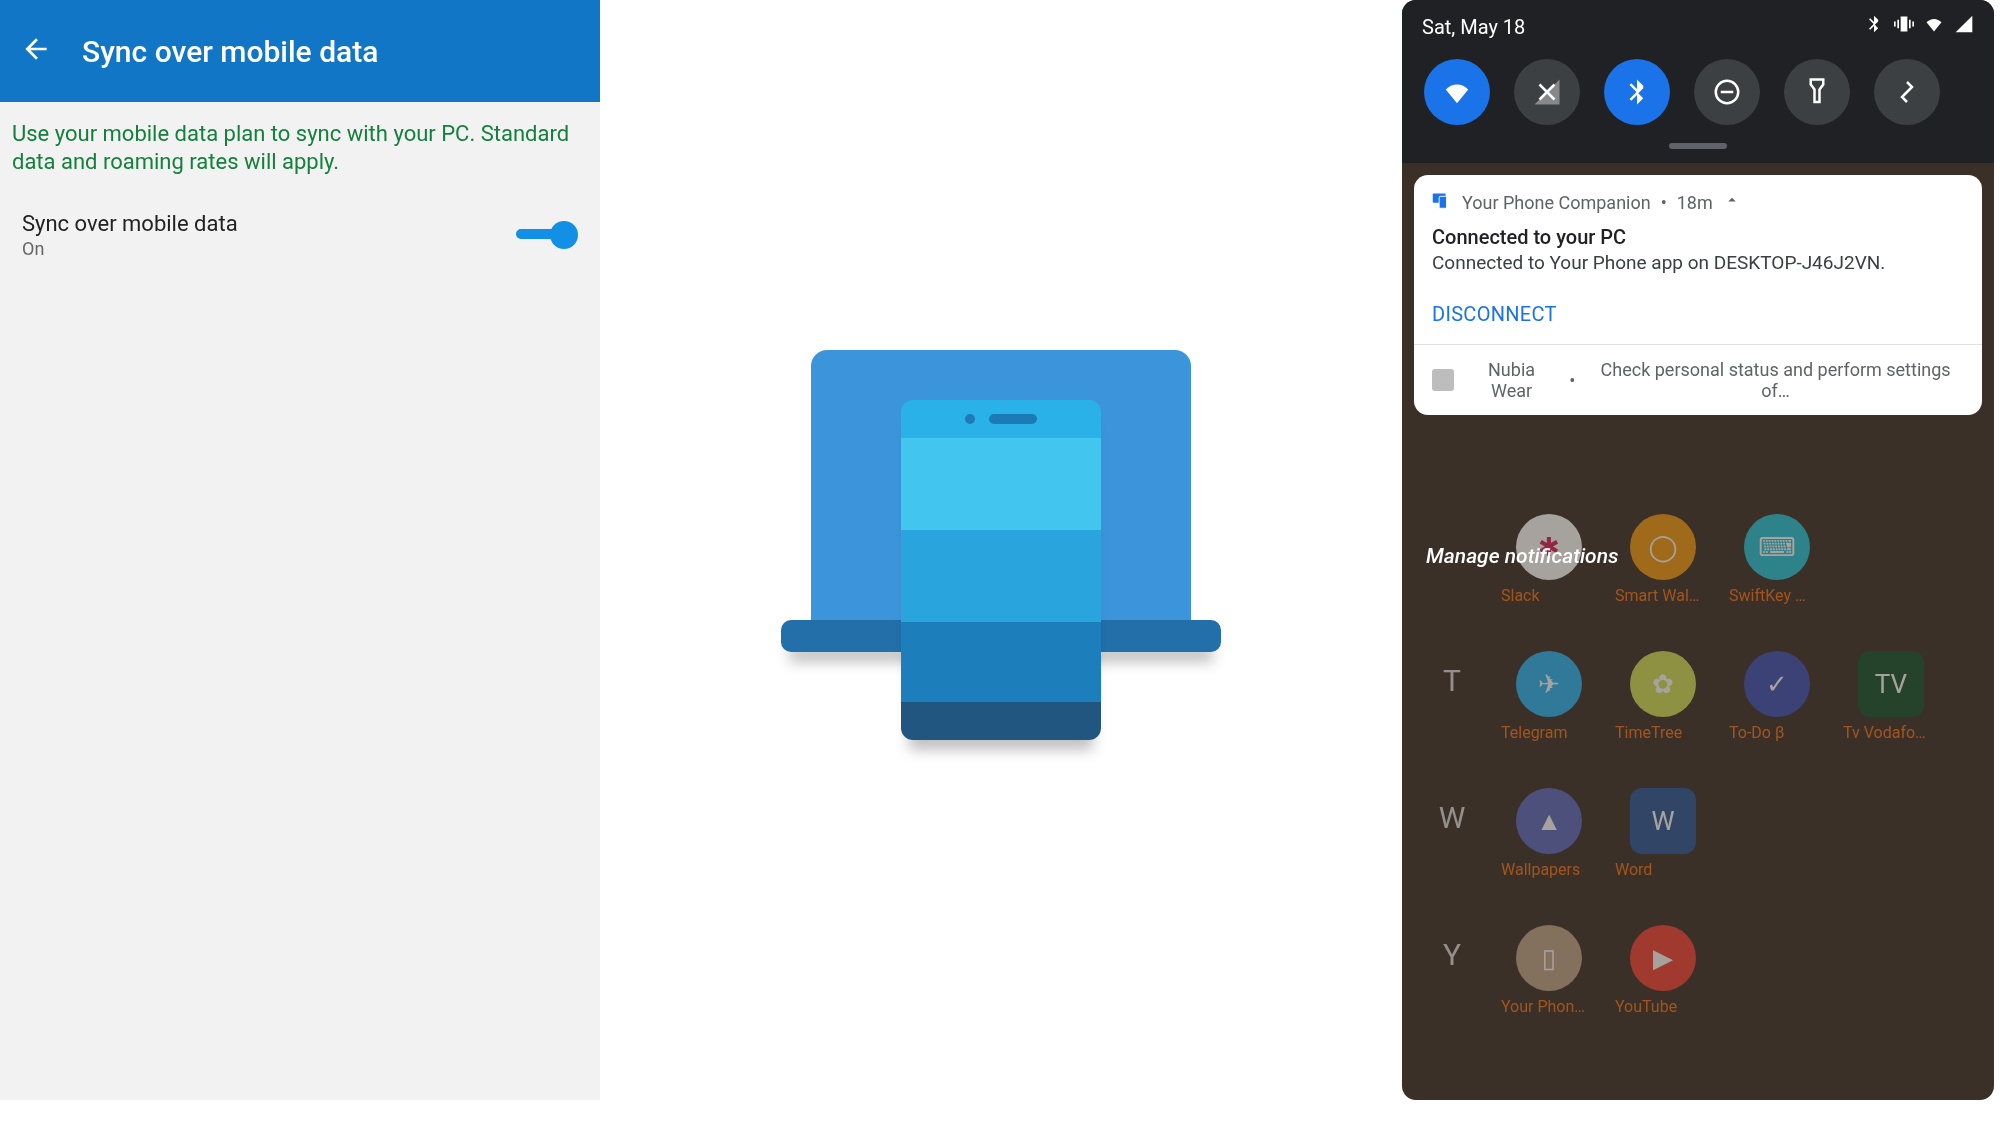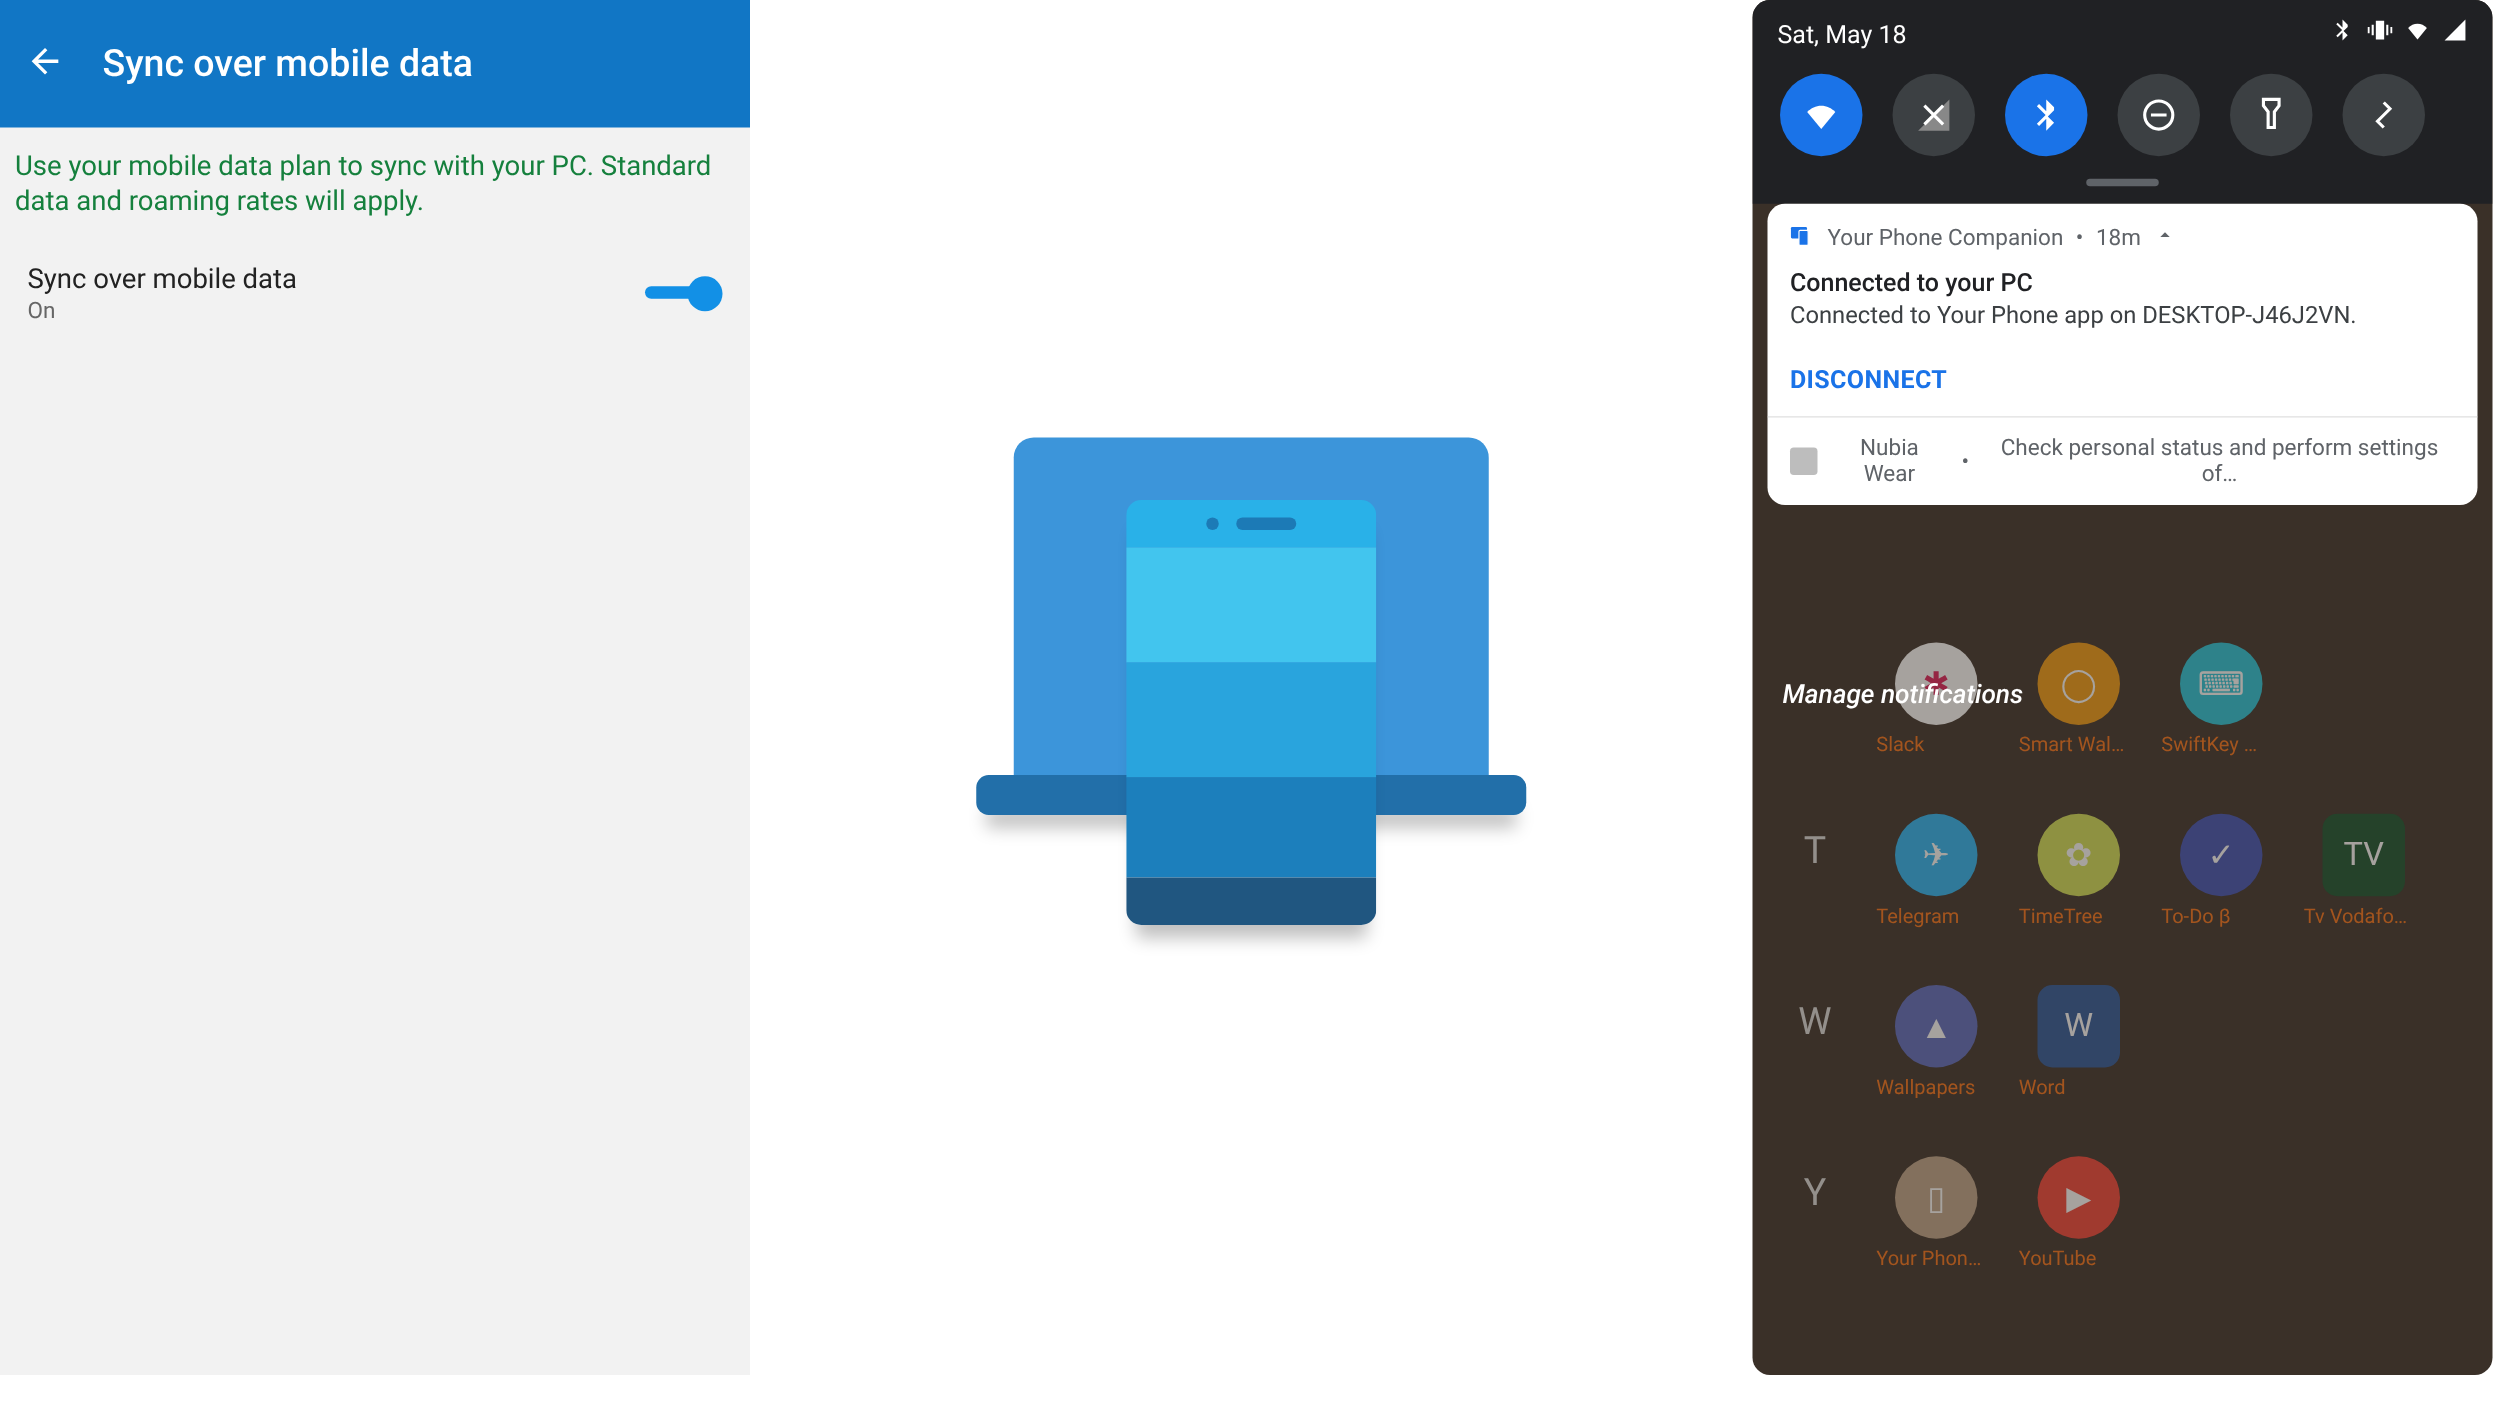--- a/index.html
+++ b/index.html
@@ -38,28 +38,28 @@
   .shade { background:#202124; padding:14px 20px 6px 20px; }
   .status-row { display:flex; justify-content:space-between; align-items:center; color:#fff; font-size:20px;text-align:center; }
   .status-icons { display:flex; gap:10px; align-items:center; }
   .status-icons svg { width:20px; height:20px; fill:#fff; }
   .qs-row { display:flex; gap:24px; padding:20px 2px 10px 2px; }
   .qs { width:66px; height:66px; border-radius:50%; background:#3c4043; display:flex; align-items:center; justify-content:center; }
   .qs.active { background:#1a73e8; }
   .qs svg { width:30px; height:30px; fill:#fff; }
   .handle { width:58px; height:6px; border-radius:4px; background:#5f6368; margin:8px auto 8px auto; }
 
-  .notif-card { margin:0 12px 0 12px; background:#fff; border-radius:14px; overflow:hidden; }
+  .notif-card { margin:12px 12px 0 12px; background:#fff; border-radius:14px; overflow:hidden; }
   .notif-head { display:flex; align-items:center; gap:10px; padding:14px 16px 8px 16px; font-size:18px; color:#5f6368; }
   .notif-head svg { width:22px; height:22px; }
   .notif-head .chev svg { width:18px; height:18px; fill:#5f6368; }
   .notif-body { padding:2px 18px 14px 18px; }
   .notif-title { font-size:20px; color:#202124; font-weight:500; }
   .notif-text { font-size:19px; color:#3c4043; margin-top:2px; }
-  .notif-action { color:#1a73e8; font-size:20px; font-weight:700; padding:14px 18px 18px 18px; letter-spacing:0.3px; }
+  .notif-action { color:#1a73e8; font-size:20px; font-weight:400; padding:14px 18px 18px 18px; letter-spacing:0.3px; }
   .notif-divider { height:1px; background:#e0e0e0; }
   .notif2 { display:flex; align-items:center; gap:12px; padding:14px 18px; font-size:18px; color:#5f6368;text-align:center; }
   .notif2 .sq { width:22px; height:22px; background:#bdbdbd; border-radius:3px; flex-shrink:0;}
   .manage { color:#fff; font-size:21px; font-weight:500; padding:14px 24px; }
 
   
   .apps { position:absolute; left:0; right:0; top:514px; padding:0 30px; opacity:0.55; }
   .apps .row { display:flex; margin-bottom:46px; gap:40px; align-items:flex-start;}
   .apps .letter { width:40px; font-size:30px; color:#ddd; text-align:center; padding-top:12px;}
   .app { width:74px; display:flex; flex-direction:column; align-items:center; gap:6px; }

